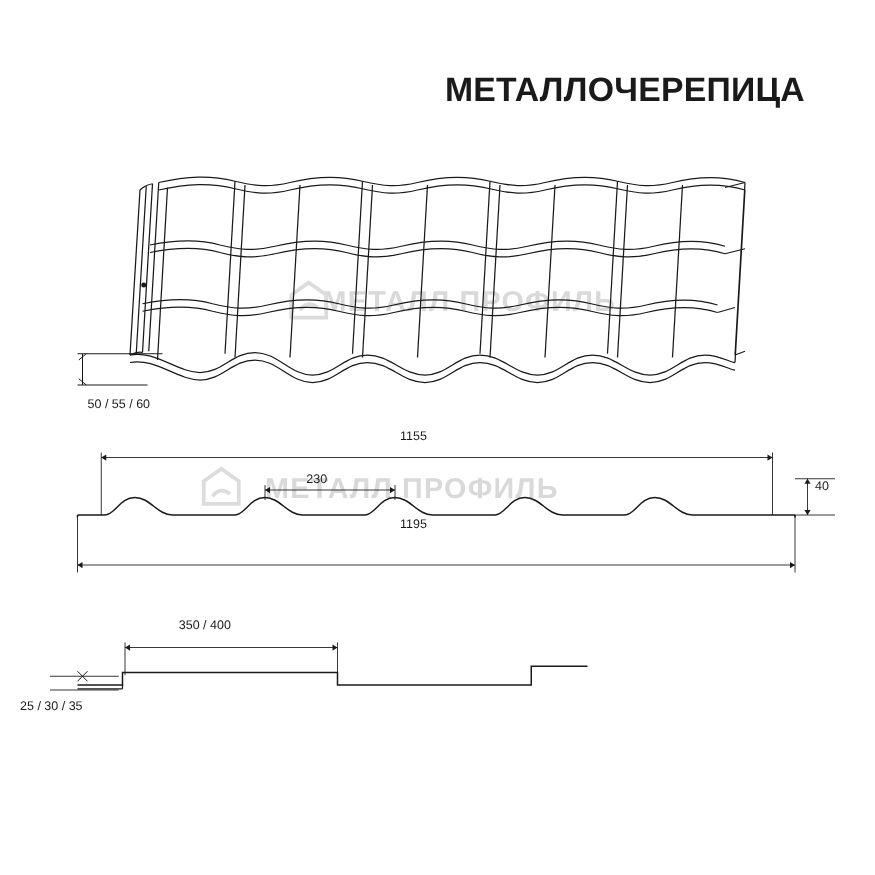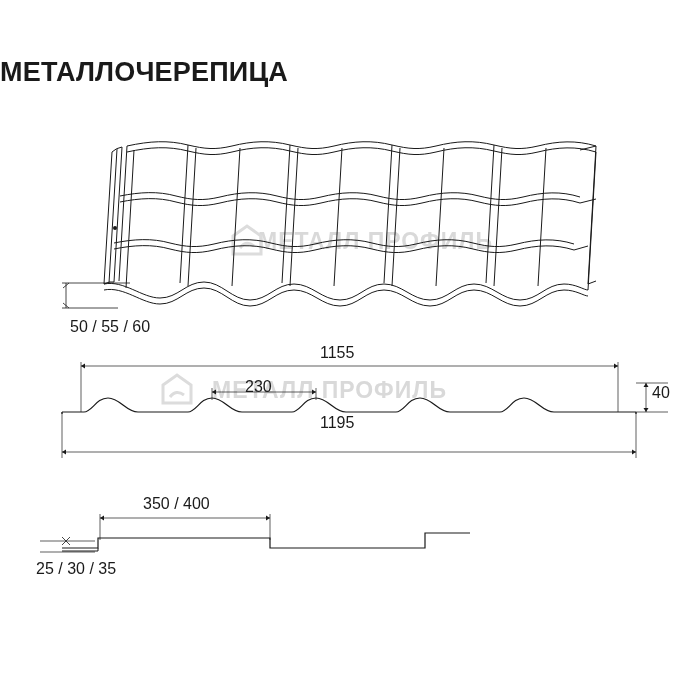--- a/index.html
+++ b/index.html
@@ -18,21 +18,21 @@
   .page {
     position: relative;
     width: 700px;
     height: 700px;
   }
   .title-block {
     position: absolute;
     top: 58px;
     left: 0;
     width: 644px;
-    text-align: left;
+    text-align: right;
   }
   .title-main {
     font-size: 27px;
     font-weight: bold;
     letter-spacing: 0.2px;
     color: #1a1a1a;
     line-height: 1.1;
   }
   .title-sub {
     margin-top: 10px;
@@ -60,21 +60,21 @@
     letter-spacing: 1px;
   }
   .wm2 {
     top: 377px;
     left: 212px;
     font-size: 23px;
     letter-spacing: 1px;
   }
   .dimtext {
     position: absolute;
-    font-size: 16px;
+    font-size: 10px;
     color: #1a1a1a;
     white-space: nowrap;
   }
 </style>
 </head>
 <body>
 
 <div class="page">
 
   <div class="title-block">
@@ -301,15 +301,15 @@
   <div class="dimtext" style="top:344px; left:320px;">1155</div>
 
   <div class="dimtext" style="top:378px; left:245px;">230</div>
 
   <div class="dimtext" style="top:414px; left:320px;">1195</div>
 
   <div class="dimtext" style="top:384px; left:652px;">40</div>
 
   <div class="dimtext" style="top:495px; left:143px;text-align:center;">350 / 400</div>
 
-  <div class="dimtext" style="top:560px; left:16px;margin-left:20px;">25 / 30 / 35</div>
+  <div class="dimtext" style="top:560px; left:16px;">25 / 30 / 35</div>
 
 </div>
 
 </body></html>

